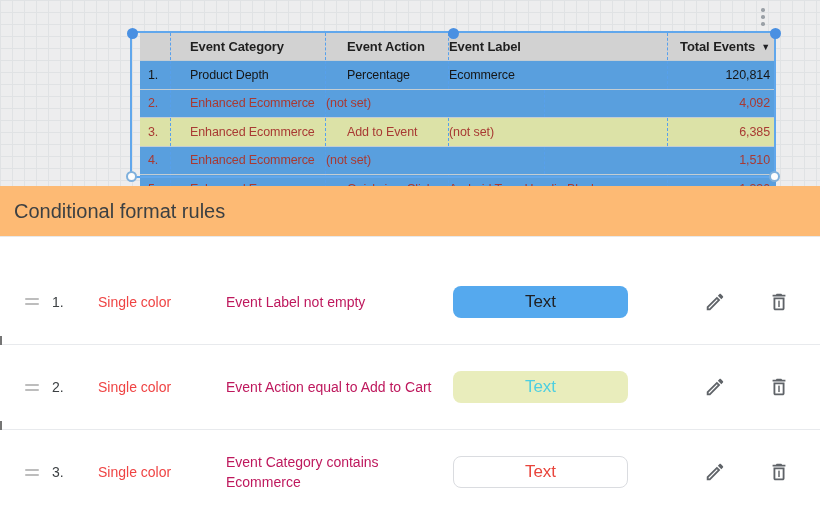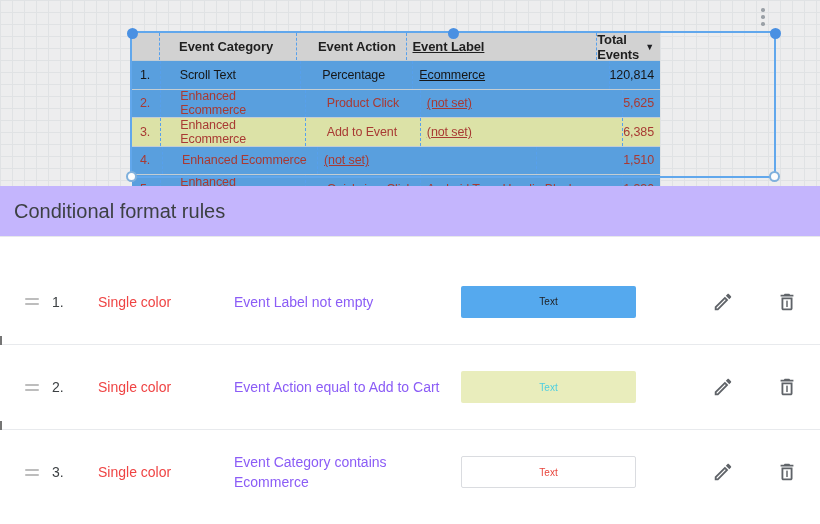--- a/index.html
+++ b/index.html
@@ -15,61 +15,61 @@
     background-color:#ededee;
     background-image:
       linear-gradient(#e0e2e4 1px, transparent 1px),
       linear-gradient(90deg, #e0e2e4 1px, transparent 1px);
     background-size:12px 12px;
   }
   .kebab { position:absolute; left:761px; top:8px; width:4px; cursor:pointer; }
   .kebab i { display:block; width:3.5px; height:3.5px; border-radius:50%; background:#9aa0a6; margin-bottom:3.5px; }
 
   
-  .table-box { position:absolute; left:132px; top:33px; width:528px; }
+  .table-box { position:absolute; left:140px; top:33px; width:636px; }
   .thead { display:flex; height:27px; background:var(--header-gray,#d2d2d2); align-items:center;
            font-weight:bold; font-size:13px; color:#1f1f1f; letter-spacing:-0.1px; }
   .trow  { display:flex; height:28.5px; align-items:center; font-size:12.5px;
            border-top:1px solid #c4cdd3; letter-spacing:-0.1px; }
   .r-blue   { background:var(--row-blue,#599fde); }
   .r-yellow { background:var(--row-yellow,#dce2a7); }
   .t-black  { color:var(--row-text-black,#161616); }
   .t-red    { color:var(--row-text-red,#a83a33); }
   .c-num { width:30px;  padding-left:8px; }
   .c-cat { width:155px; padding-left:19px; }
   .c-act { width:123px; padding-left:21px; }
-  .c-lab { width:219px; padding-left:6px;text-decoration:underline; }
+  .c-lab { width:219px; padding-left:0; }
   .c-tot { flex:1; text-align:left; padding-right:6px; }
   .c-cat, .c-act, .c-lab, .c-tot { border-left:1px dashed #57a0ec; align-self:stretch; display:flex; align-items:center; }
   .c-tot { justify-content:flex-end; }
   .sort-arrow { font-size:9px; margin-left:6px; color:#202124; }
 
   
   .sel { position:absolute; left:130px; top:31px; width:646px; height:147px;
          border:2px solid #61a7ec; pointer-events:none; }
   .hdl { position:absolute; width:11px; height:11px; border-radius:50%; background:#4a90e2; cursor:grab; }
   .hdl.white { background:#fdfdfd; border:2px solid #7fb0dc; }
 
   
   .panel { position:absolute; left:0; top:186px; width:820px; height:338px; background:#fff; }
-  .panel-header { height:51px; background:#c4b5fd; border-bottom:1px solid #e7e9eb;
+  .panel-header { height:51px; background:#fdba74; border-bottom:1px solid #e7e9eb;
                   display:flex; align-items:center; padding-left:14px;
                   font-size:20px; color:#3c4043; }
   .rules { padding-top:22px; }
   .rule { height:85px; display:flex; align-items:center; position:relative; }
   .rule + .rule { border-top:1px solid #e8eaed; }
   .rule + .rule::before { content:""; position:absolute; left:0; top:-9px; width:2px; height:9px; background:#757575; }
   .drag { margin-left:25px; width:14px; cursor:grab; }
   .drag i { display:block; width:14px; height:2px; background:#bdbdbd; margin:3px 0; border-radius:1px; }
   .idx   { margin-left:13px; width:30px; font-size:14px; color:#3c4043; }
   .rtype { margin-left:16px; width:118px; font-size:14px; color:#ef4444; }
-  .rcond { margin-left:18px; width:216px; font-size:14px; color:#8b5cf6; line-height:20px; }
-  .swatch { margin-left:11px; width:175px; height:32px; border-radius:2px;
+  .rcond { margin-left:10px; width:216px; font-size:14px; color:#be185d; line-height:20px; }
+  .swatch { margin-left:11px; width:175px; height:32px; border-radius:8px;
             display:flex; align-items:center; justify-content:center;
-            font-size:10px; cursor:pointer; }
+            font-size:17px; cursor:pointer; }
   .icon-btn { width:22px; height:22px; cursor:pointer; }
   .icon-edit  { margin-left:76px; }
   .icon-trash { margin-left:42px; }
   .icon-btn svg { width:22px; height:22px; fill:#5f6368; }
 </style>
 </head>
 <body>
 
 <div class="stage">
 
@@ -88,31 +88,30 @@
         <div class="c-act">Event Action</div>
         <div class="c-lab">Event Label</div>
         <div class="c-tot">
           <span>Total Events</span>
           <span class="sort-arrow">▼</span>
         </div>
       </div>
 
       <div class="trow r-blue t-black">
         <div class="c-num">1.</div>
-        <div class="c-cat">Scroll Text</div>
+        <div class="c-cat">Product Depth</div>
         <div class="c-act">Percentage</div>
         <div class="c-lab">Ecommerce</div>
         <div class="c-tot">120,814</div>
       </div>
       <div class="trow r-blue t-red">
         <div class="c-num">2.</div>
         <div class="c-cat">Enhanced Ecommerce</div>
-        <div class="c-act">Product Click</div>
         <div class="c-lab">(not set)</div>
-        <div class="c-tot">5,625</div>
+        <div class="c-tot">4,092</div>
       </div>
       <div class="trow r-yellow t-red">
         <div class="c-num">3.</div>
         <div class="c-cat">Enhanced Ecommerce</div>
         <div class="c-act">Add to Event</div>
         <div class="c-lab">(not set)</div>
         <div class="c-tot">6,385</div>
       </div>
       <div class="trow r-blue t-red">
         <div class="c-num">4.</div>

